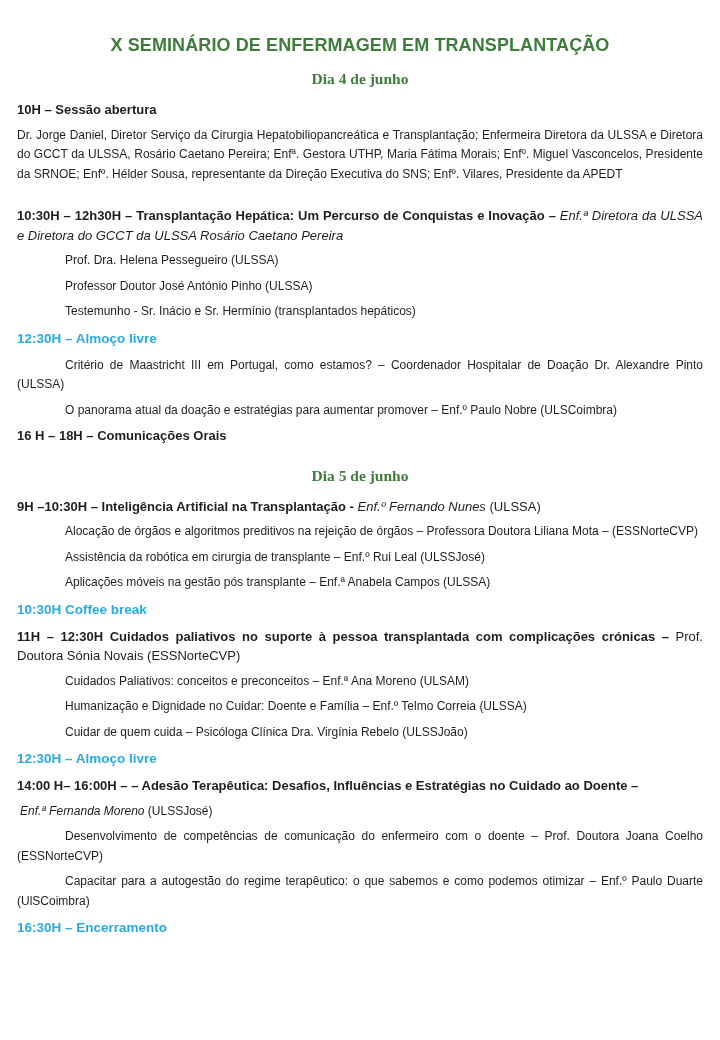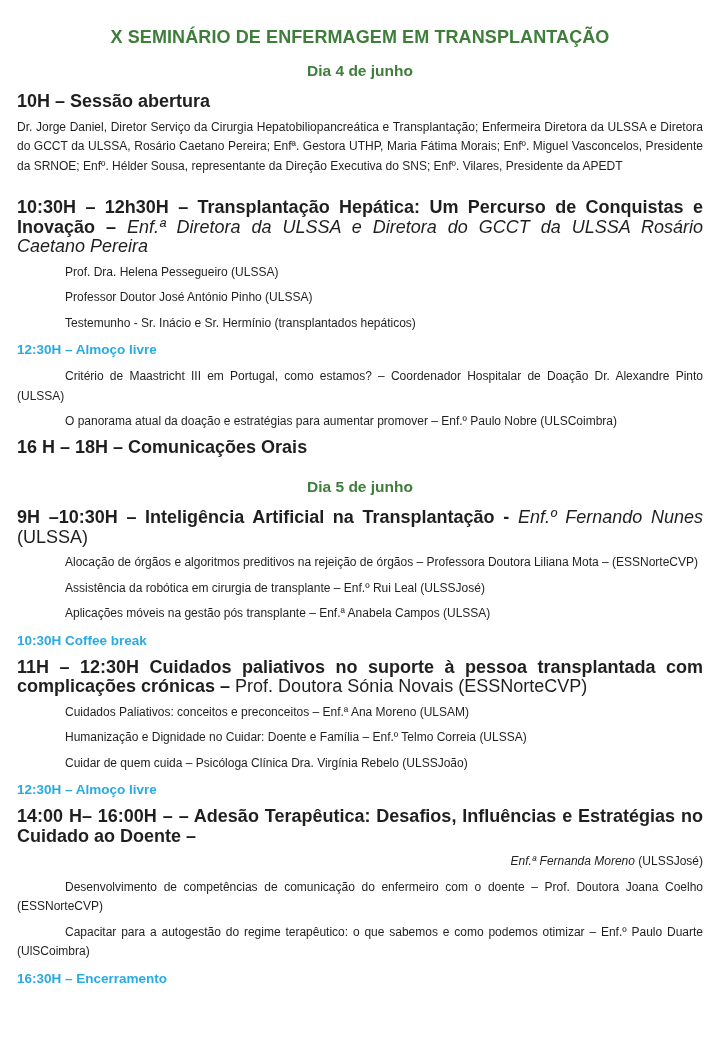--- a/index.html
+++ b/index.html
@@ -4,46 +4,47 @@
 <style>
   html, body { margin: 0; padding: 0; }
   body {
     width: 720px; height: 1040px;
     background: #ffffff;
     overflow: hidden;
     font-family: "Liberation Sans", sans-serif;
     color: #1f1f1f;
     -webkit-font-smoothing: antialiased;
   }
-  .page { padding: 26px 17px 0 17px; box-sizing: border-box; width: 720px; }
+  .page { padding: 26px 17px 0 17px; box-sizing: border-box; width: 720px; margin-top: 8px; }
 
   h1.title {
     margin: 0 0 13px 0;
     text-align: center;
     font-size: 18px;
     line-height: 22px;
     font-weight: 700;
     color: var(--green, #3e7d3a);
     letter-spacing: 0.1px;
   }
   h2.day-heading {
     margin: 0 0 11px 0;
     text-align: center;
     font-size: 15.5px;
     line-height: 20px;
     font-weight: 700;
     color: var(--green, #3e7d3a);
+    font-family: Liberation Serif, serif;
   }
   h2.day-second { margin-top: 20px; }
 
   p { margin: 0 0 6px 0; font-size: 12px; line-height: 19.5px; text-align: justify; }
-  p.session { font-size: 18px; }
+  p.session { font-size: 13px; }
   p.paragraph { }
   p.sub { text-indent: 48px; }
-  p.cont { padding-left: 3px; text-align: right; }
+  p.cont { padding-left: 3px; text-align: left; }
   p.break {
     color: var(--cyan, #29abe2);
     font-weight: 700;
     font-size: 13.5px;
     line-height: 20px;
     text-align: left;
     margin: 7px 0 7px 0;
   }
   .spacer { height: 16px; }
 

